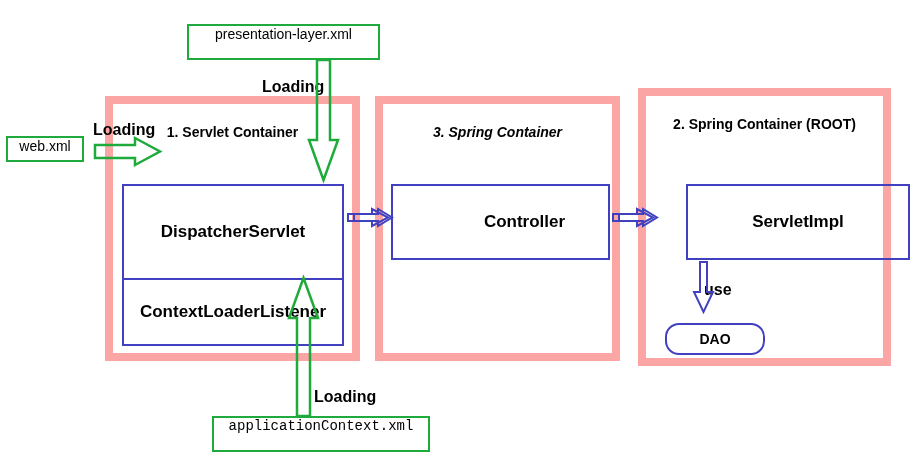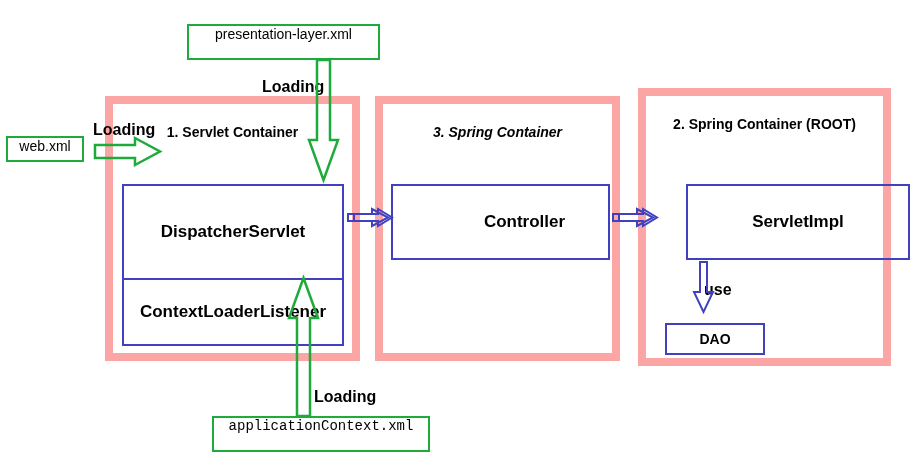--- a/index.html
+++ b/index.html
@@ -107,21 +107,21 @@
   </div>
 
   <div class="abs blue-box" style="left:391px; top:184px; width:219px; height:76px;padding-left:48px;">
     <span>Controller</span>
   </div>
 
   <div class="abs blue-box" style="left:655px; top:184px; width:224px; height:76px;margin-left:31px;">
     <span>ServletImpl</span>
   </div>
 
-  <div class="abs blue-box small" style="left:665px; top:323px; width:100px; height:32px;">
+  <div class="abs blue-box small" style="left:665px; top:323px; width:100px; height:32px;border-radius:14px;">
     <span>DAO</span>
   </div>
 
   <div class="abs green-box" style="left:187px; top:24px; width:193px; height:36px;">
     <span>presentation-layer.xml</span>
   </div>
 
   <div class="abs green-box" style="left:6px; top:136px; width:78px; height:26px;">
     <span>web.xml</span>
   </div>

